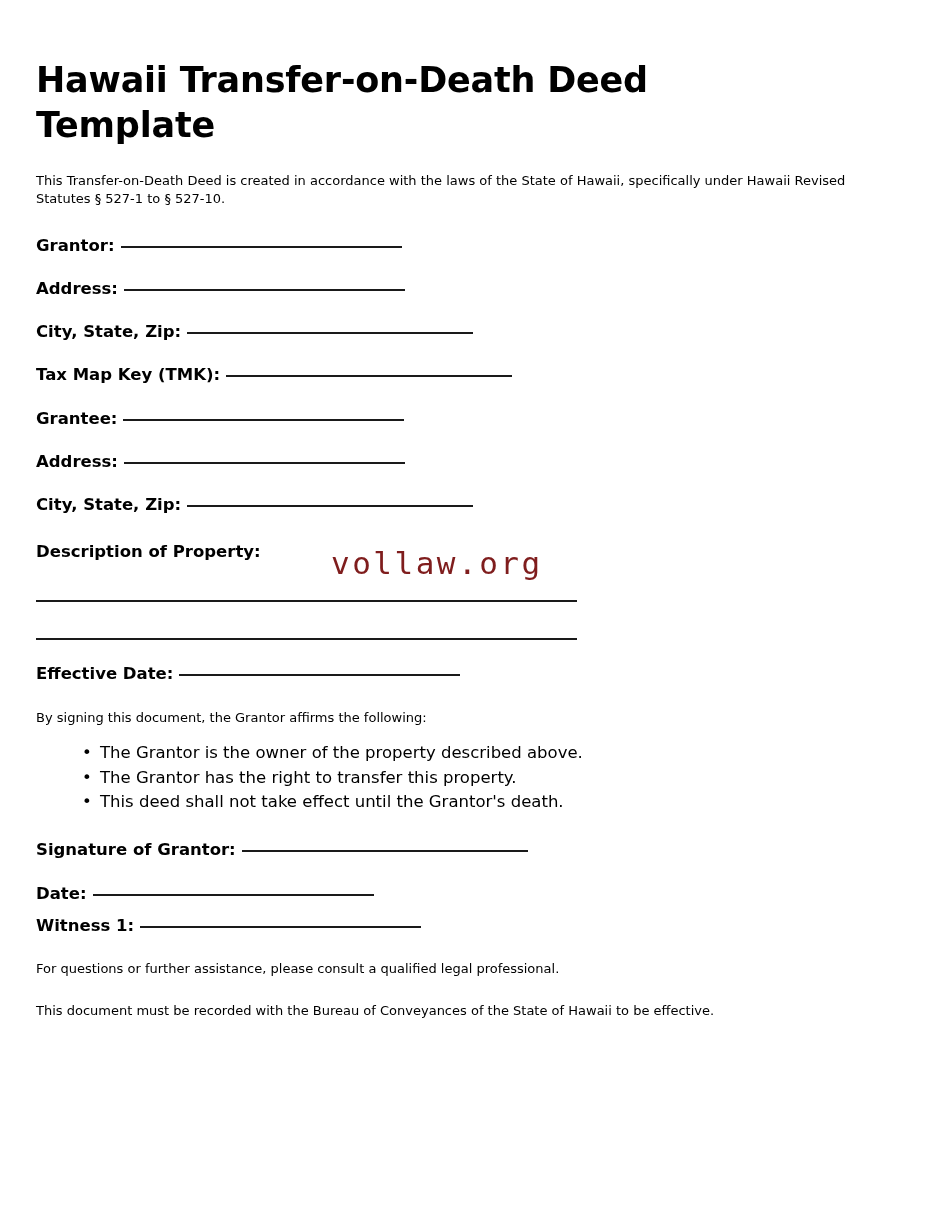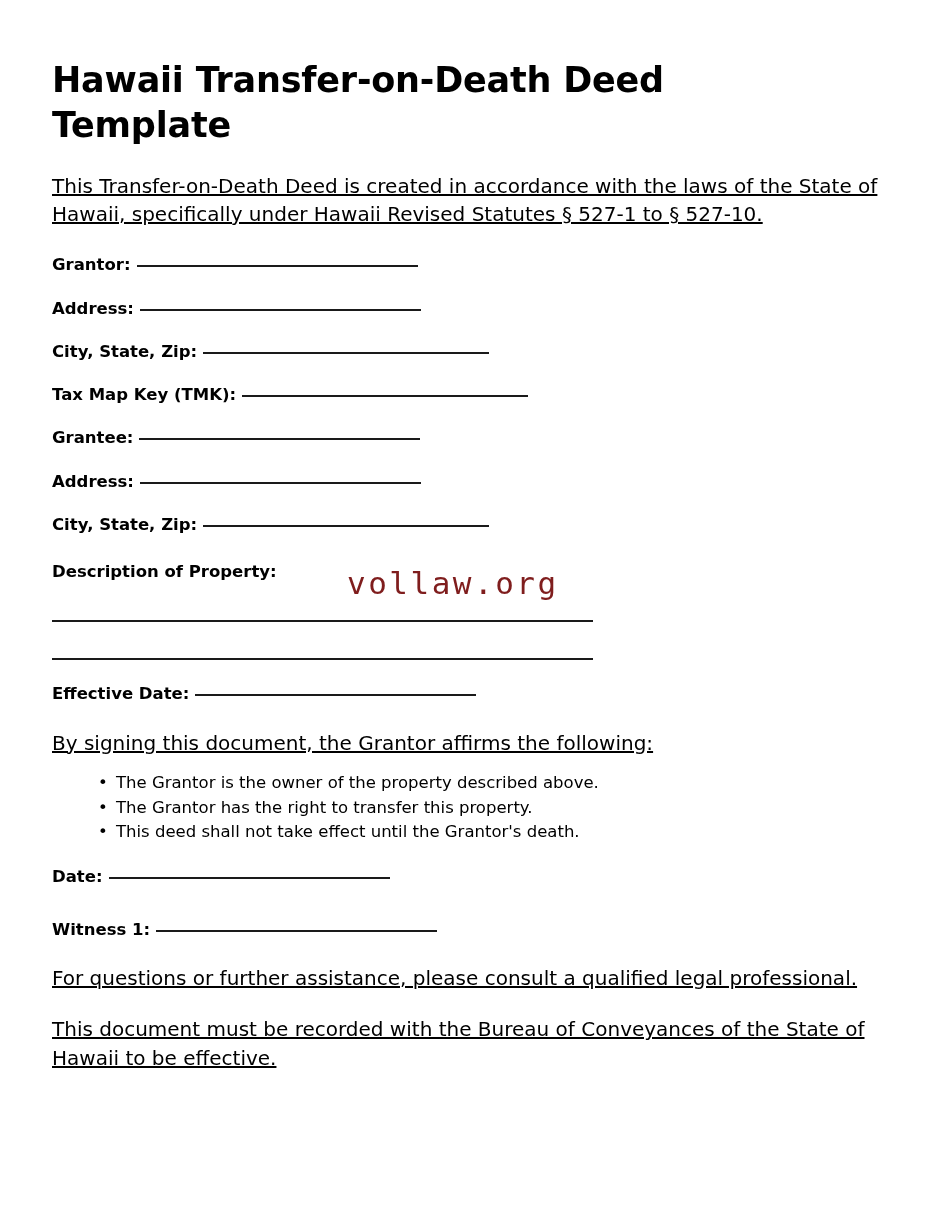--- a/index.html
+++ b/index.html
@@ -20,41 +20,40 @@
   .page {
     position: absolute;
     left: 0;
     top: 0;
     width: 943px;
     height: 1221px;
     background: #ffffff;
   }
   .content {
     position: absolute;
-    left: 52px;
+    left: 36px;
     top: 58px;
     width: 840px;
   }
 
   
   .doc-title {
     font-size: 35px;
     font-weight: bold;
     line-height: 1.28;
     letter-spacing: -0.2px;
     margin: 0 0 0 0;
     width: 700px;
   }
 
   
   .para {
-    font-size: 20px;
+    font-size: 13px;
     line-height: 1.42;
     margin: 0;
-    text-decoration: underline;
   }
   .intro {
     margin-top: 24px;
     width: 840px;
   }
   .transfer-para {
     margin-top: 19px;
     width: 815px;
   }
   .affirm-para {
@@ -135,21 +134,21 @@
     padding-left: 18px;
   }
   .affirm-list li .bullet-dot {
     position: absolute;
     left: 0;
     top: 0;
   }
 
   .sig-row { margin-top: 24px; }
   .date-row { margin-top: 22px; }
-  .witness-row { margin-top: 30px; }
+  .witness-row { margin-top: 10px; }
 </style>
 </head>
 <body>
 
 <div class="page">
   <div class="content">
 
     <h1 class="doc-title">Hawaii Transfer-on-Death Deed Template</h1>
 
     <p class="para intro">This Transfer-on-Death Deed is created in accordance with the laws of the State of Hawaii, specifically under Hawaii Revised Statutes § 527-1 to § 527-10.</p>
@@ -201,20 +200,23 @@
         <span class="bullet-dot">•</span><span>The Grantor is the owner of the property described above.</span>
       </li>
       <li>
         <span class="bullet-dot">•</span><span>The Grantor has the right to transfer this property.</span>
       </li>
       <li>
         <span class="bullet-dot">•</span><span>This deed shall not take effect until the Grantor's death.</span>
       </li>
     </ul>
 
+    <div class="field-row sig-row">
+      <span class="field-label">Signature of Grantor:</span><span class="field-rule rule-w285"></span>
+    </div>
 
     <div class="field-row date-row">
       <span class="field-label">Date:</span><span class="field-rule rule-w280"></span>
     </div>
 
     <div class="field-row witness-row">
       <span class="field-label">Witness 1:</span><span class="field-rule rule-w280"></span>
     </div>
 
 

